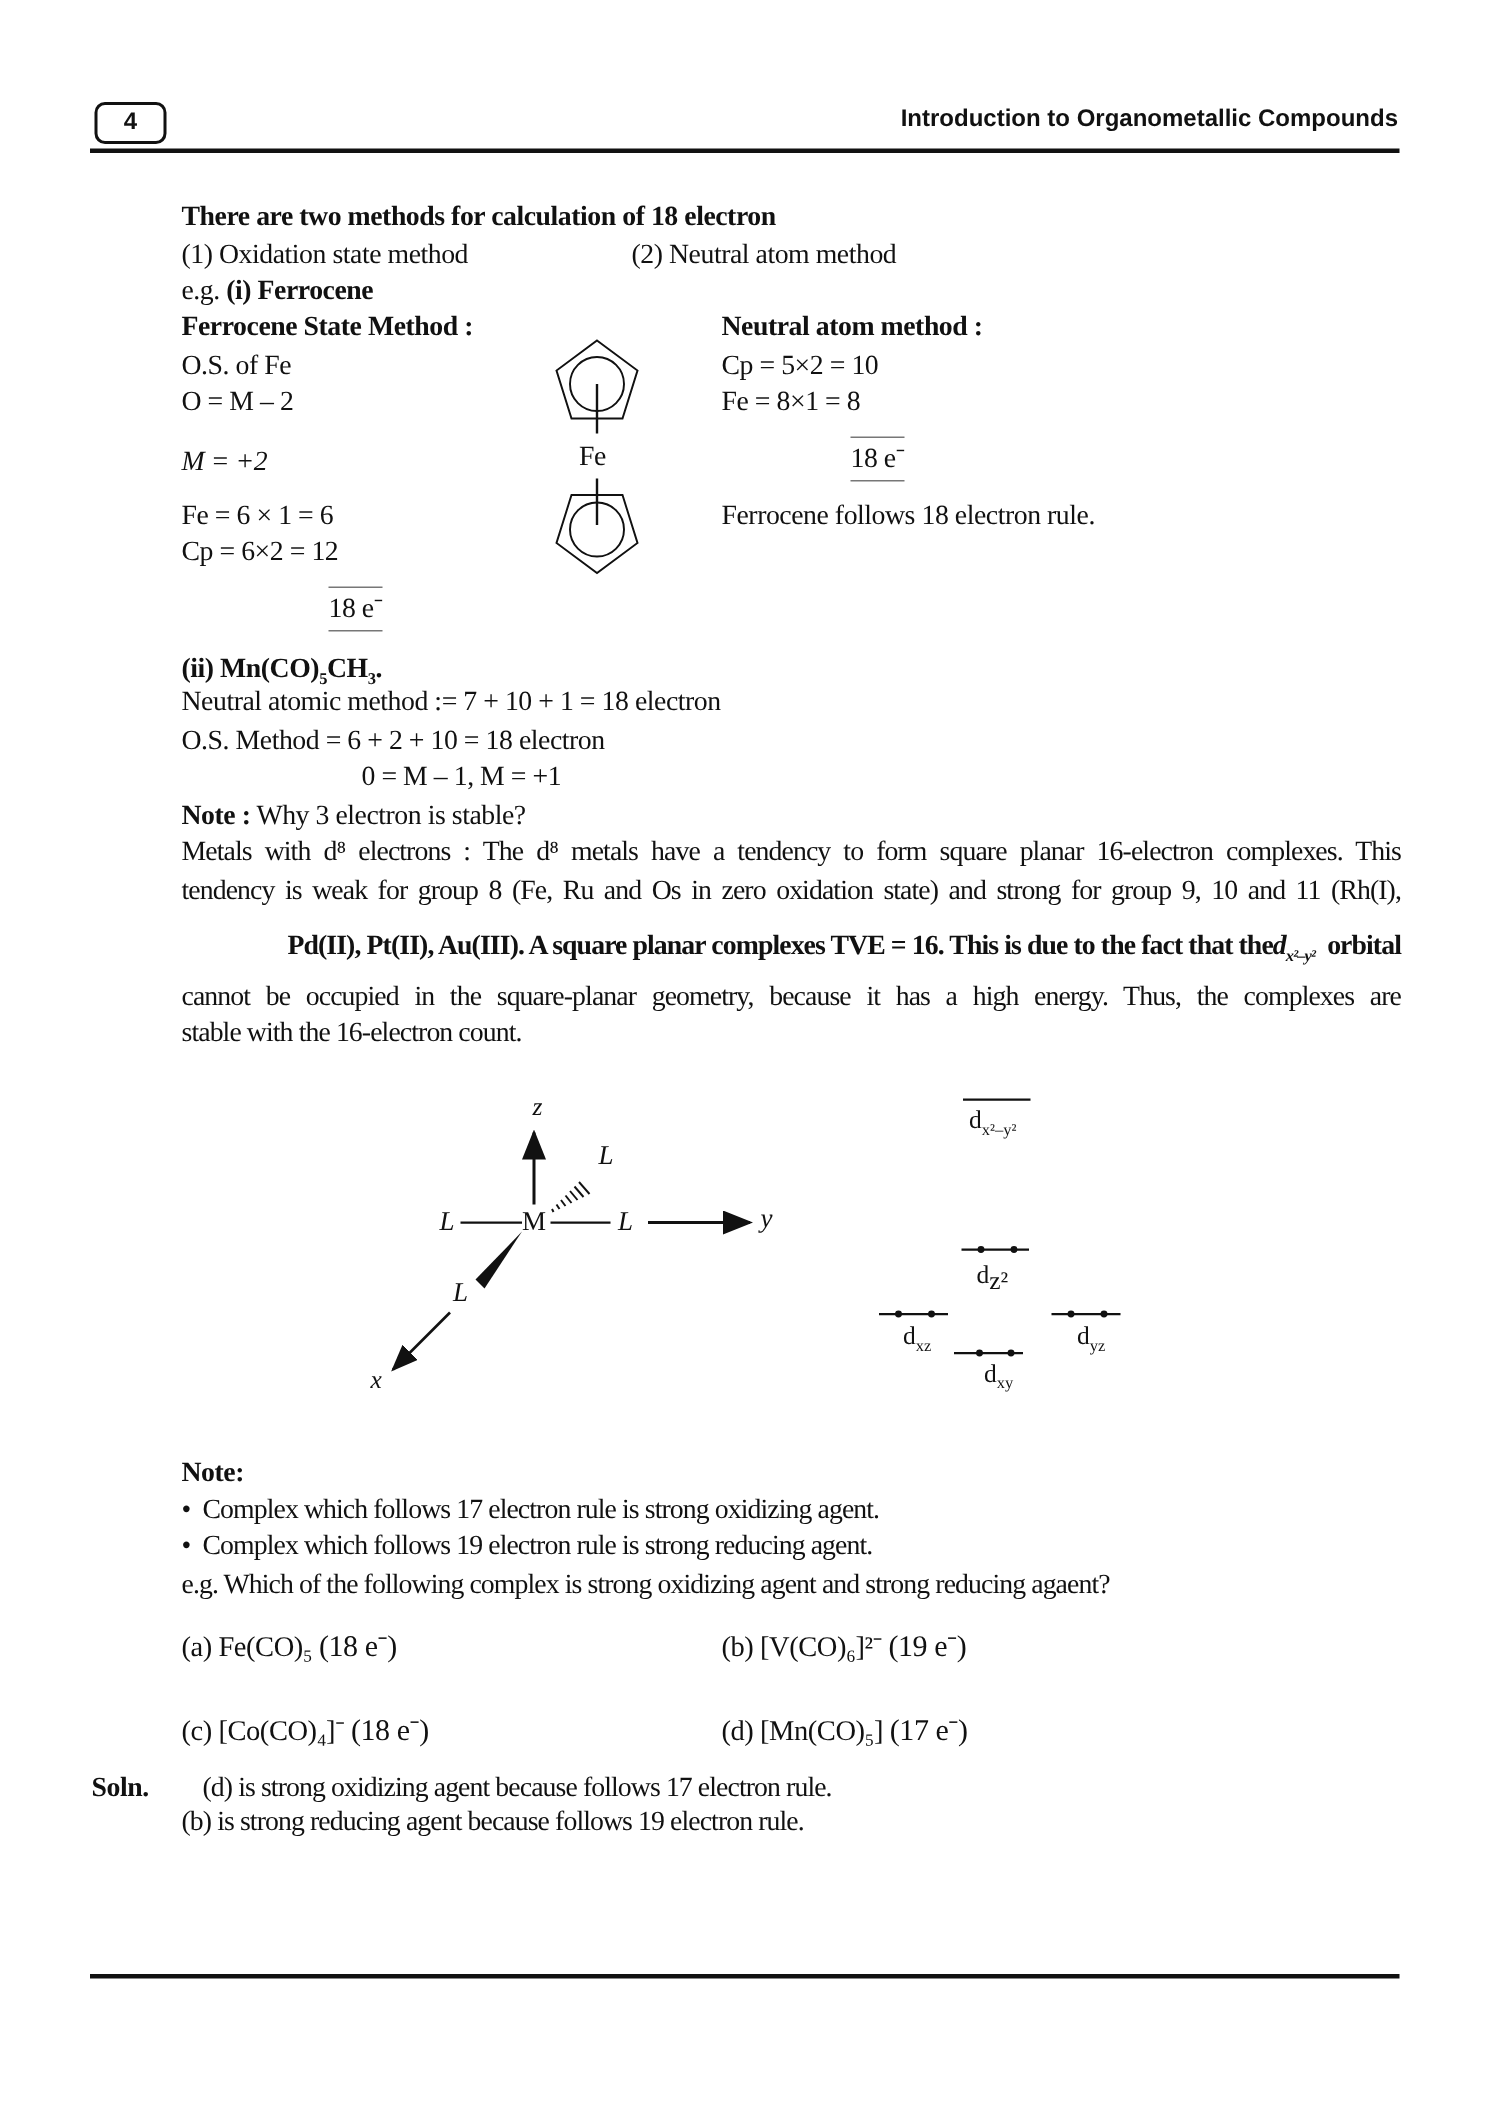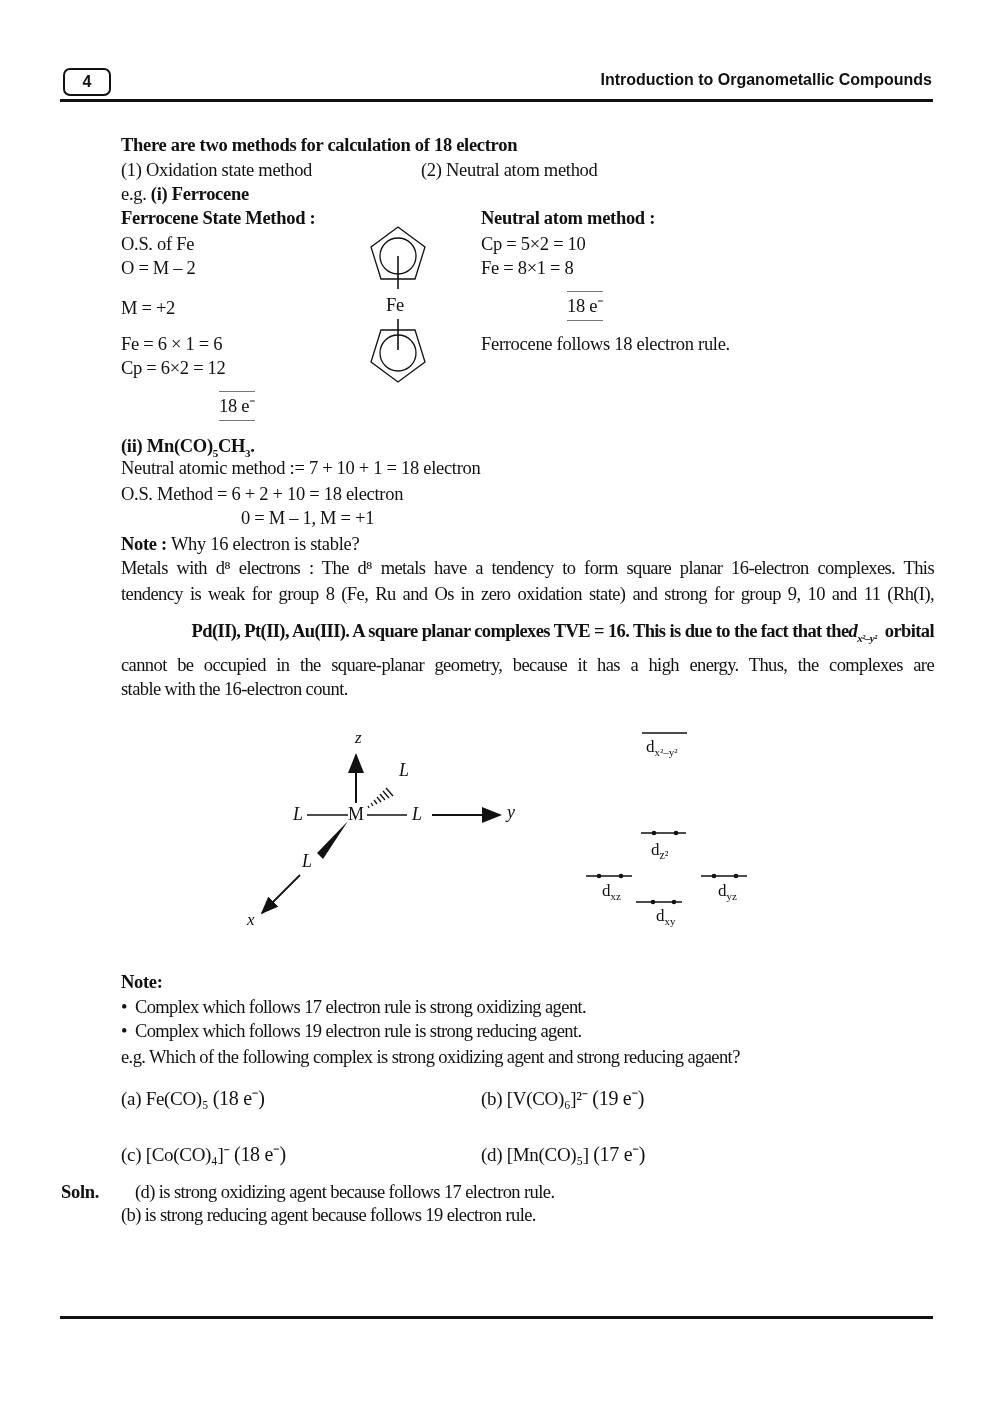--- a/index.html
+++ b/index.html
@@ -28,21 +28,21 @@
 <div class="abs serif b" style="left:121px;top:133px;">There are two methods for calculation of 18 electron</div>
 <div class="abs serif" style="left:121px;top:158px;">(1) Oxidation state method</div>
 <div class="abs serif" style="left:421px;top:158px;">(2) Neutral atom method</div>
 <div class="abs serif" style="left:121px;top:182px;">
   <span>e.g. </span><span class="b">(i) Ferrocene</span>
 </div>
 
 <div class="abs serif b" style="left:121px;top:206px;">Ferrocene State Method :</div>
 <div class="abs serif" style="left:121px;top:232px;">O.S. of Fe</div>
 <div class="abs serif" style="left:121px;top:256px;">O = M – 2</div>
-<div class="abs serif" style="left:121px;top:296px;">M = +2</div>
+<div class="abs serif" style="left:121px;top:296px;font-style:italic;">M = +2</div>
 <div class="abs serif" style="left:121px;top:332px;">Fe = 6 × 1 = 6</div>
 <div class="abs serif" style="left:121px;top:356px;">Cp = 6×2 = 12</div>
 <div class="abs serif sum" style="left:219px;top:391px;">18 e⁻</div>
 
 <svg class="abs" style="left:355px;top:222px;" width="90" height="165" viewBox="0 0 90 165">
   <polygon points="43,5 70,25 60,57 26,57 16,25" fill="none" stroke="#111" stroke-width="1.3"></polygon>
   <circle cx="43" cy="34" r="18" fill="none" stroke="#111" stroke-width="1.3"></circle>
   <line x1="43" y1="34" x2="43" y2="67" stroke="#111" stroke-width="1.6"></line>
   <line x1="43" y1="97" x2="43" y2="128" stroke="#111" stroke-width="1.6"></line>
   <polygon points="26,108 60,108 70,140 43,160 16,140" fill="none" stroke="#111" stroke-width="1.3"></polygon>
@@ -57,21 +57,21 @@
 <div class="abs serif" style="left:481px;top:332px;">Ferrocene follows 18 electron rule.</div>
 
 <div class="abs serif b" style="left:121px;top:434px;">
   <span>(ii) Mn(CO)</span><sub>5</sub><span>CH</span><sub>3</sub><span>.</span>
 </div>
 <div class="abs serif" style="left:121px;top:456px;">Neutral atomic method := 7 + 10 + 1 = 18 electron</div>
 <div class="abs serif" style="left:121px;top:482px;">O.S. Method = 6 + 2 + 10 = 18 electron</div>
 <div class="abs serif" style="left:241px;top:506px;">0 = M – 1, M = +1</div>
 
 <div class="abs serif" style="left:121px;top:532px;">
-  <span class="b">Note :</span><span> Why 16 electron is stable?</span>
+  <span class="b">Note :</span><span> Why 3 electron is stable?</span>
 </div>
 <div class="abs serif para" style="top:556px;">Metals with d⁸ electrons : The d⁸ metals have a tendency to form square planar 16-electron complexes. This</div>
 <div class="abs serif para" style="top:582px;">tendency is weak for group 8 (Fe, Ru and Os in zero oxidation state) and strong for group 9, 10 and 11 (Rh(I),</div>
 <div class="abs serif" style="left:121px;top:619px;width:813px;font-size:18.5px;letter-spacing:-0.6px;display:flex;justify-content:flex-end;font-weight:bold;">
   <span>Pd(II), Pt(II), Au(III). A square planar complexes TVE = 16. This is due to the fact that the</span>
   <span style="white-space:nowrap;"><i>d</i><sub style="font-style:italic;">x²–y²</sub>&nbsp;&nbsp;<span>orbital</span></span>
 </div>
 <div class="abs serif para" style="top:653px;">cannot be occupied in the square-planar geometry, because it has a high energy. Thus, the complexes are</div>
 <div class="abs serif para last" style="top:677px;">stable with the 16-electron count.</div>
 
@@ -128,21 +128,21 @@
     <circle cx="134" cy="151" r="2.3"></circle>
       <circle cx="156" cy="151" r="2.3"></circle>
     <circle cx="73" cy="177" r="2.3"></circle>
       <circle cx="94" cy="177" r="2.3"></circle>
   </g>
 </svg>
 <div class="abs" style="left:646px;top:737px;font-size:17px;">
   <span>d</span><sub style="font-size:11px;">x²–y²</sub>
 </div>
 <div class="abs" style="left:651px;top:840px;font-size:17px;">
-  <span>d</span><sub style="font-size:12px;">z²</sub>
+  <span>d</span><sub style="font-size:17px;">z²</sub>
 </div>
 <div class="abs" style="left:602px;top:881px;font-size:17px;">
   <span>d</span><sub style="font-size:11px;">xz</sub>
 </div>
 <div class="abs" style="left:718px;top:881px;font-size:17px;">
   <span>d</span><sub style="font-size:11px;">yz</sub>
 </div>
 <div class="abs" style="left:656px;top:906px;font-size:17px;">
   <span>d</span><sub style="font-size:11px;font-family:Liberation Serif, serif;">xy</sub>
 </div>

